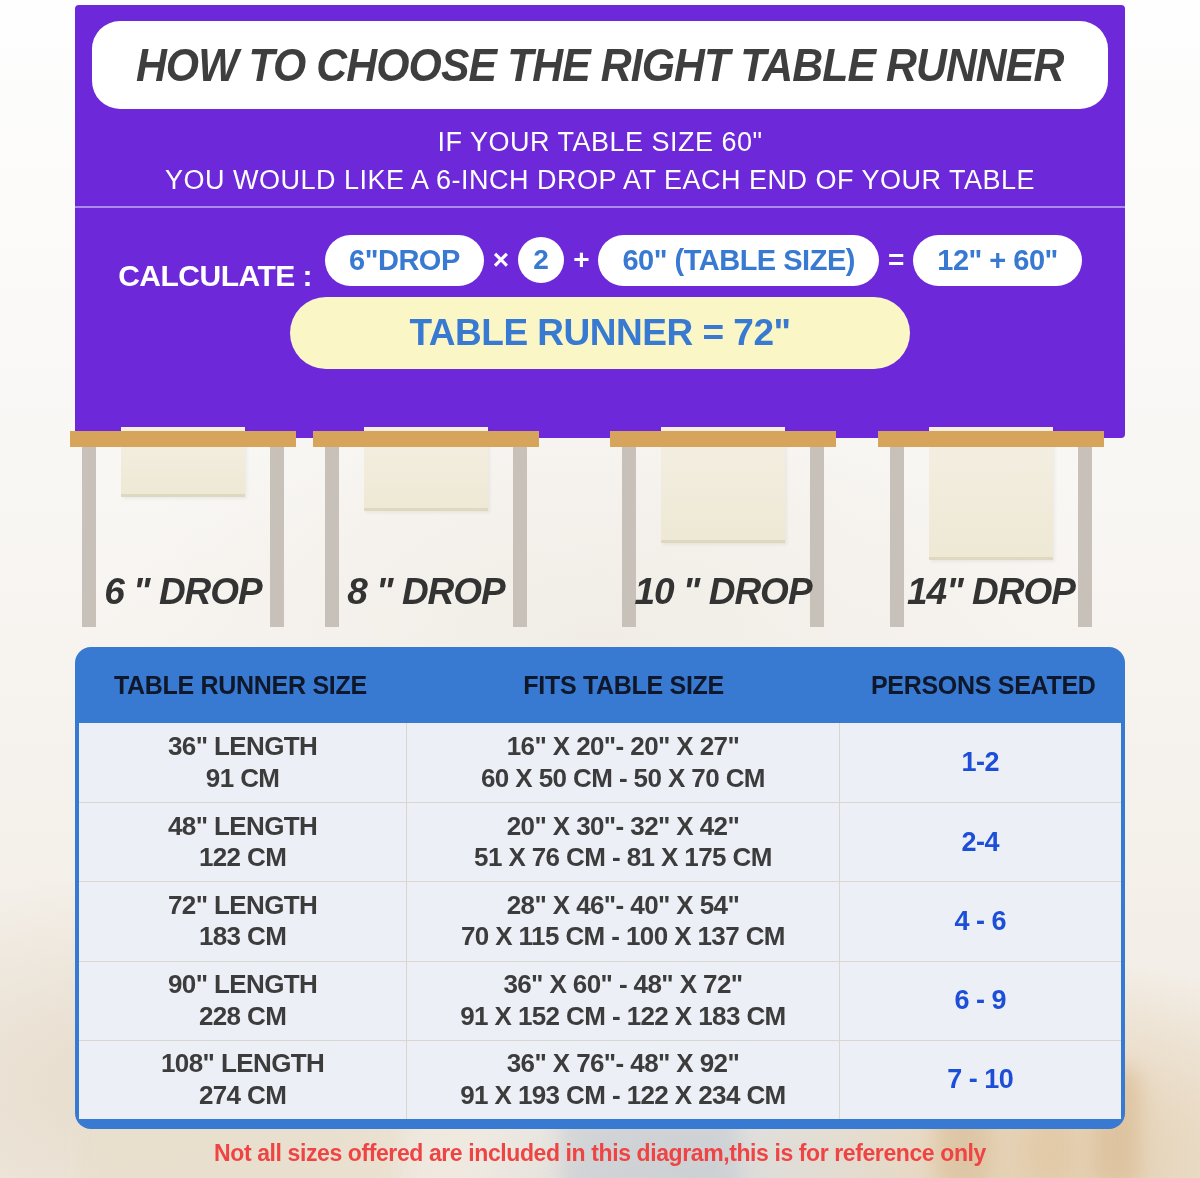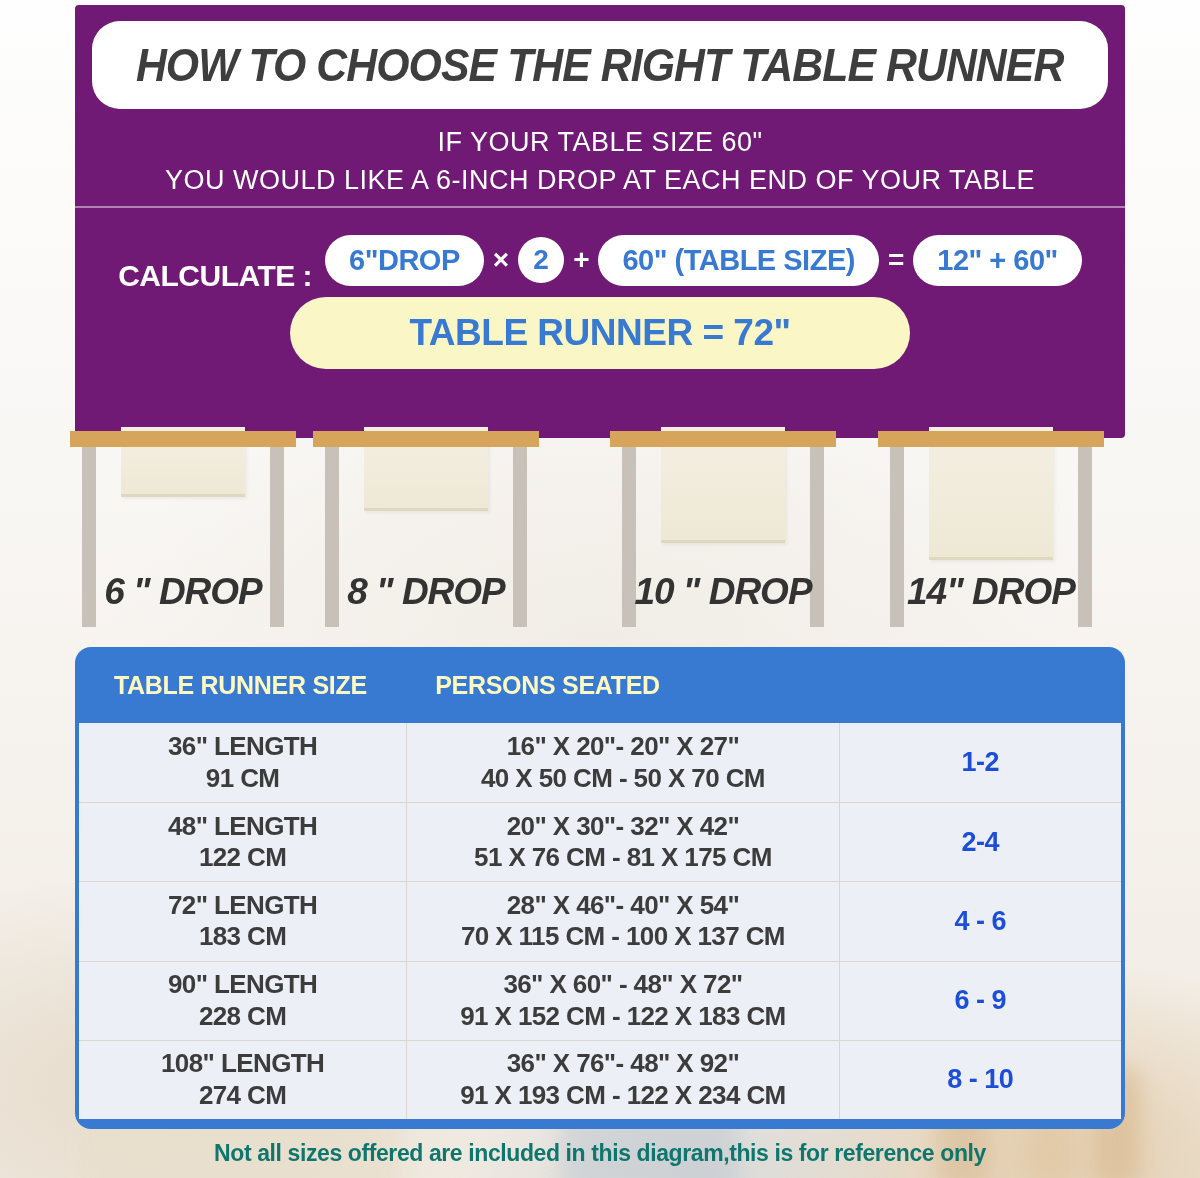--- a/index.html
+++ b/index.html
@@ -17,21 +17,21 @@
   }
   .blob { position:absolute; filter:blur(10px); border-radius:18px; }
   .blob.chair1 { right:60px;  bottom:-10px; width:46px;  height:120px; background:#dcc09a; opacity:.8; }
   .blob.chair2 { right:130px; bottom:-10px; width:40px;  height:100px; background:#e2c9a6; opacity:.7; }
   .blob.chair3 { right:210px; bottom:-14px; width:54px;  height:90px;  background:#d8bd97; opacity:.6; }
   .blob.grayb  { left:560px;  bottom:-20px; width:180px; height:90px;  background:#c3cad1; opacity:.55; }
   .blob.creamb { left:80px;   bottom:-24px; width:320px; height:100px; background:#e9dfcd; opacity:.8; }
 
   
   .hero { position:absolute; left:75px; top:5px; width:1050px; height:433px;
-          background:#701a75; border-radius:4px; }
+          background:#6d28d9; border-radius:4px; }
   .title-pill { position:absolute; left:17px; right:17px; top:16px; height:88px;
           background:#ffffff; border-radius:28px; display:flex; align-items:center; justify-content:center; }
   .title { font-style:italic; font-weight:900; font-size:46px; color:#3e3e3e;
            letter-spacing:-1px; transform:scaleX(.93); white-space:nowrap; }
   .sub { position:absolute; left:0; right:0; text-align:center; color:#ffffff;
          font-size:27px; font-weight:400; letter-spacing:.5px; }
   .sub1 { top:122px; }
   .sub2 { top:160px; }
   .hero-divider { position:absolute; left:0; right:0; top:201px; border-top:2px solid rgba(255,255,255,.45); }
 
@@ -58,37 +58,37 @@
   .runner { position:absolute; top:2px; left:50%; transform:translateX(-50%); width:124px;
             background:linear-gradient(#f4efe2, #eee8d5);
             box-shadow: inset 0 -3px 0 rgba(214,205,180,.6), 2px 2px 3px rgba(0,0,0,.05); }
   .runner.d0 { height:70px; } .runner.d1 { height:84px; } .runner.d2 { height:116px; } .runner.d3 { height:133px; }
   .drop-label { position:absolute; top:146px; left:0; right:0; text-align:center;
                 font-style:italic; font-weight:800; font-size:37px; color:#333333; letter-spacing:-1px; }
 
   
   .chart { position:absolute; left:75px; top:647px; width:1050px; height:482px;
            background:#3879d2; border-radius:16px; overflow:hidden; }
-  .thead { height:76px; display:flex; align-items:center; color:#fef9c3;
+  .thead { height:76px; display:flex; align-items:center; color:#0f172a;
            font-weight:800; font-size:25px; letter-spacing:-.3px; }
   .tbody { position:absolute; top:76px; left:4px; right:4px; bottom:10px;
            background:rgba(252,251,248,.92); }
   .trow { display:flex; height:79.2px; align-items:center; }
   .trow + .trow { border-top:1px solid #d9d5cf; }
   .c1 { width:31.5%; } .c2 { width:41.5%; } .c3 { width:27%; }
   .tbody .c1, .tbody .c2 { border-right:1px solid #d9d5cf; align-self:stretch;
                            display:flex; flex-direction:column; justify-content:center; }
   .tbody .c3 { display:flex; align-items:center; justify-content:center; }
   .cell { text-align:center; color:#3c3c3c; font-weight:700; font-size:26px;
           line-height:1.22; letter-spacing:-.6px; }
   .thead .hc { text-align:center; }
   .persons { color:#1d4ed8; font-weight:700; font-size:27px; letter-spacing:-.5px; }
 
   .footnote { position:absolute; left:0; right:0; top:1140px; text-align:center;
-              color:#0f766e; font-weight:700; font-size:23px; letter-spacing:-.4px; }
+              color:#ef4444; font-weight:700; font-size:23px; letter-spacing:-.4px; }
 </style>
 </head>
 <body>
 
 <div class="stage">
   <div class="bg">
     <div class="blob creamb"></div>
     <div class="blob grayb"></div>
     <div class="blob chair1"></div>
     <div class="blob chair2"></div>
@@ -144,35 +144,36 @@
     <div class="runner d3"></div>
     <div class="ttop"></div>
     <div class="leg l"></div>
     <div class="leg r"></div>
     <div class="drop-label">14" DROP</div>
   </div>
 
   <div class="chart">
     <div class="thead">
       <div class="hc c1">TABLE RUNNER SIZE</div>
+      <div class="hc c2">FITS TABLE SIZE</div>
       <div class="hc c3">PERSONS SEATED</div>
     </div>
     <div class="tbody">
 
       <div class="trow">
         <div class="c1">
             <div class="cell">
               <div>36" LENGTH</div>
               <div>91 CM</div>
             </div>
           </div>
         <div class="c2">
             <div class="cell">
               <div>16" X 20"- 20" X 27"</div>
-              <div>40 X 50 CM - 50 X 70 CM</div>
+              <div>60 X 50 CM - 50 X 70 CM</div>
             </div>
           </div>
         <div class="c3">
             <div class="persons">1-2</div>
           </div>
       </div>
 
       <div class="trow">
         <div class="c1">
             <div class="cell">
@@ -234,21 +235,21 @@
               <div>274 CM</div>
             </div>
           </div>
         <div class="c2">
             <div class="cell">
               <div>36" X 76"- 48" X 92"</div>
               <div>91 X 193 CM - 122 X 234 CM</div>
             </div>
           </div>
         <div class="c3">
-            <div class="persons">8 - 10</div>
+            <div class="persons">7 - 10</div>
           </div>
       </div>
 
     </div>
   </div>
 
   <div class="footnote">Not all sizes offered are included in this diagram,this is for reference only</div>
 </div>
 
 </body></html>

